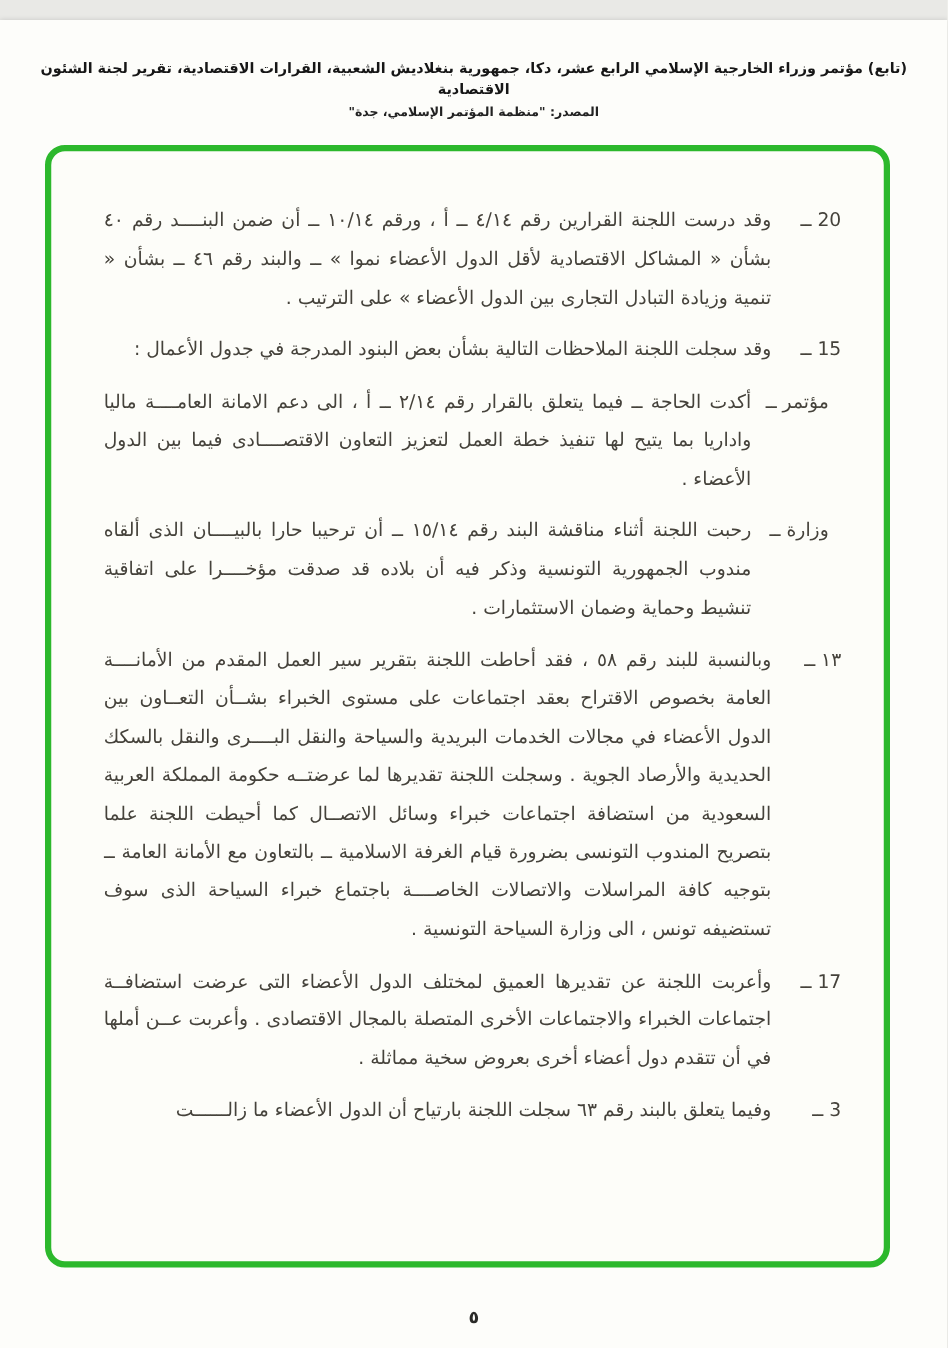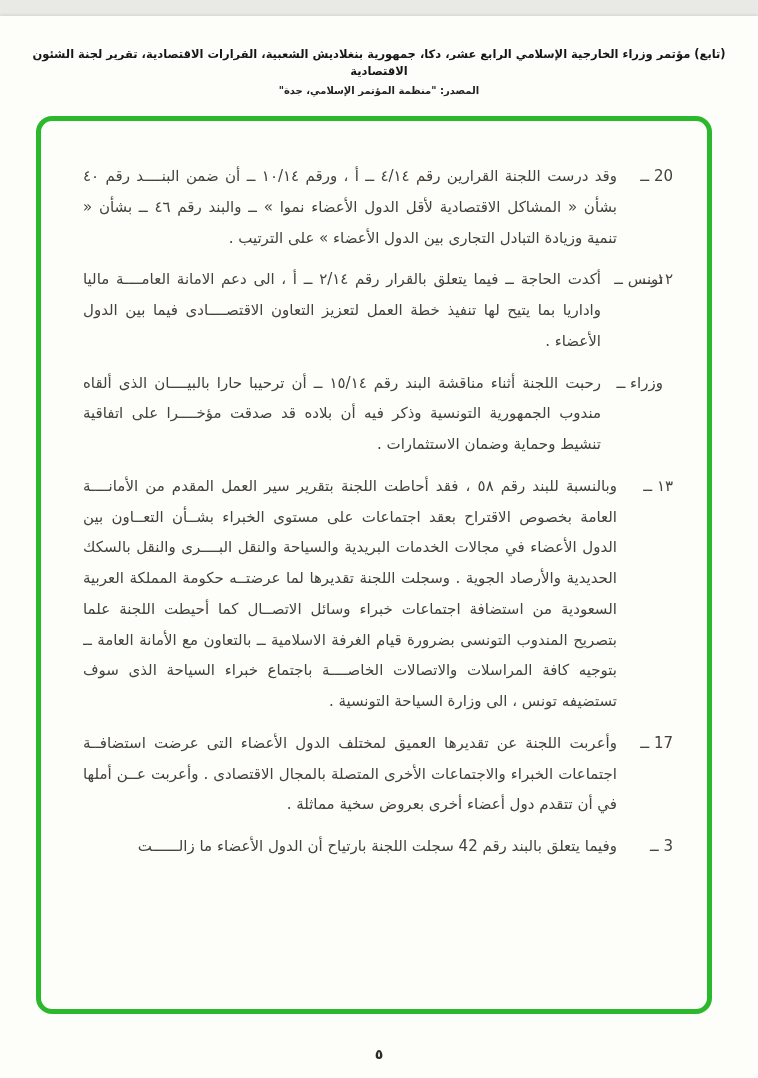--- a/index.html
+++ b/index.html
@@ -101,26 +101,26 @@
 <div class="page">
 
   <div class="header">
     <div class="header-line1">(تابع) مؤتمر وزراء الخارجية الإسلامي الرابع عشر، دكا، جمهورية بنغلاديش الشعبية، القرارات الاقتصادية، تقرير لجنة الشئون الاقتصادية</div>
     <div class="header-line2">المصدر: "منظمة المؤتمر الإسلامي، جدة"</div>
   </div>
 
   <div class="frame">
     <div class="content">
         <div class="para num"><span class="marker">20 ــ</span><span class="ptext">وقد درست اللجنة القرارين رقم ٤/١٤ ــ أ ، ورقم ١٠/١٤ ــ أن ضمن البنــــد رقم ٤٠ بشأن « المشاكل الاقتصادية لأقل الدول الأعضاء نموا » ــ والبند رقم ٤٦ ــ بشأن « تنمية وزيادة التبادل التجارى بين الدول الأعضاء » على الترتيب .</span></div>
-        <div class="para num"><span class="marker">١٢ ــ</span></div>
-        <div class="para sub"><span class="marker">تونس ــ</span><span class="ptext">أكدت الحاجة ــ فيما يتعلق بالقرار رقم ٢/١٤ ــ أ ، الى دعم الامانة العامــــة ماليا واداريا بما يتيح لها تنفيذ خطة العمل لتعزيز التعاون الاقتصــــادى فيما بين الدول الأعضاء .</span></div>
-        <div class="para sub"><span class="marker">وزراء ــ</span><span class="ptext">رحبت اللجنة أثناء مناقشة البند رقم ١٥/١٤ ــ أن ترحيبا حارا بالبيــــان الذى ألقاه مندوب الجمهورية التونسية وذكر فيه أن بلاده قد صدقت مؤخــــرا على اتفاقية تنشيط وحماية وضمان الاستثمارات .</span></div>
+        <div class="para num"><span class="marker">15 ــ</span><span class="ptext">وقد سجلت اللجنة الملاحظات التالية بشأن بعض البنود المدرجة في جدول الأعمال :</span></div>
+        <div class="para sub"><span class="marker">مؤتمر ــ</span><span class="ptext">أكدت الحاجة ــ فيما يتعلق بالقرار رقم ٢/١٤ ــ أ ، الى دعم الامانة العامــــة ماليا واداريا بما يتيح لها تنفيذ خطة العمل لتعزيز التعاون الاقتصــــادى فيما بين الدول الأعضاء .</span></div>
+        <div class="para sub"><span class="marker">وزارة ــ</span><span class="ptext">رحبت اللجنة أثناء مناقشة البند رقم ١٥/١٤ ــ أن ترحيبا حارا بالبيــــان الذى ألقاه مندوب الجمهورية التونسية وذكر فيه أن بلاده قد صدقت مؤخــــرا على اتفاقية تنشيط وحماية وضمان الاستثمارات .</span></div>
         <div class="para num"><span class="marker">١٣ ــ</span><span class="ptext">وبالنسبة للبند رقم ٥٨ ، فقد أحاطت اللجنة بتقرير سير العمل المقدم من الأمانــــة العامة بخصوص الاقتراح بعقد اجتماعات على مستوى الخبراء بشــأن التعــاون بين الدول الأعضاء في مجالات الخدمات البريدية والسياحة والنقل البــــرى والنقل بالسكك الحديدية والأرصاد الجوية . وسجلت اللجنة تقديرها لما عرضتــه حكومة المملكة العربية السعودية من استضافة اجتماعات خبراء وسائل الاتصــال كما أحيطت اللجنة علما بتصريح المندوب التونسى بضرورة قيام الغرفة الاسلامية ــ بالتعاون مع الأمانة العامة ــ بتوجيه كافة المراسلات والاتصالات الخاصــــة باجتماع خبراء السياحة الذى سوف تستضيفه تونس ، الى وزارة السياحة التونسية .</span></div>
         <div class="para num"><span class="marker">17 ــ</span><span class="ptext">وأعربت اللجنة عن تقديرها العميق لمختلف الدول الأعضاء التى عرضت استضافــة اجتماعات الخبراء والاجتماعات الأخرى المتصلة بالمجال الاقتصادى . وأعربت عــن أملها في أن تتقدم دول أعضاء أخرى بعروض سخية مماثلة .</span></div>
-        <div class="para num"><span class="marker">3 ــ</span><span class="ptext">وفيما يتعلق بالبند رقم 42 سجلت اللجنة بارتياح أن الدول الأعضاء ما زالــــــت</span></div>
+        <div class="para num"><span class="marker">3 ــ</span><span class="ptext">وفيما يتعلق بالبند رقم ٦٣ سجلت اللجنة بارتياح أن الدول الأعضاء ما زالــــــت</span></div>
       </div>
   </div>
 
   <div class="footer">
     <span>٥</span>
   </div>
 
   <div class="scan-artifact"></div>
 
 </div>

